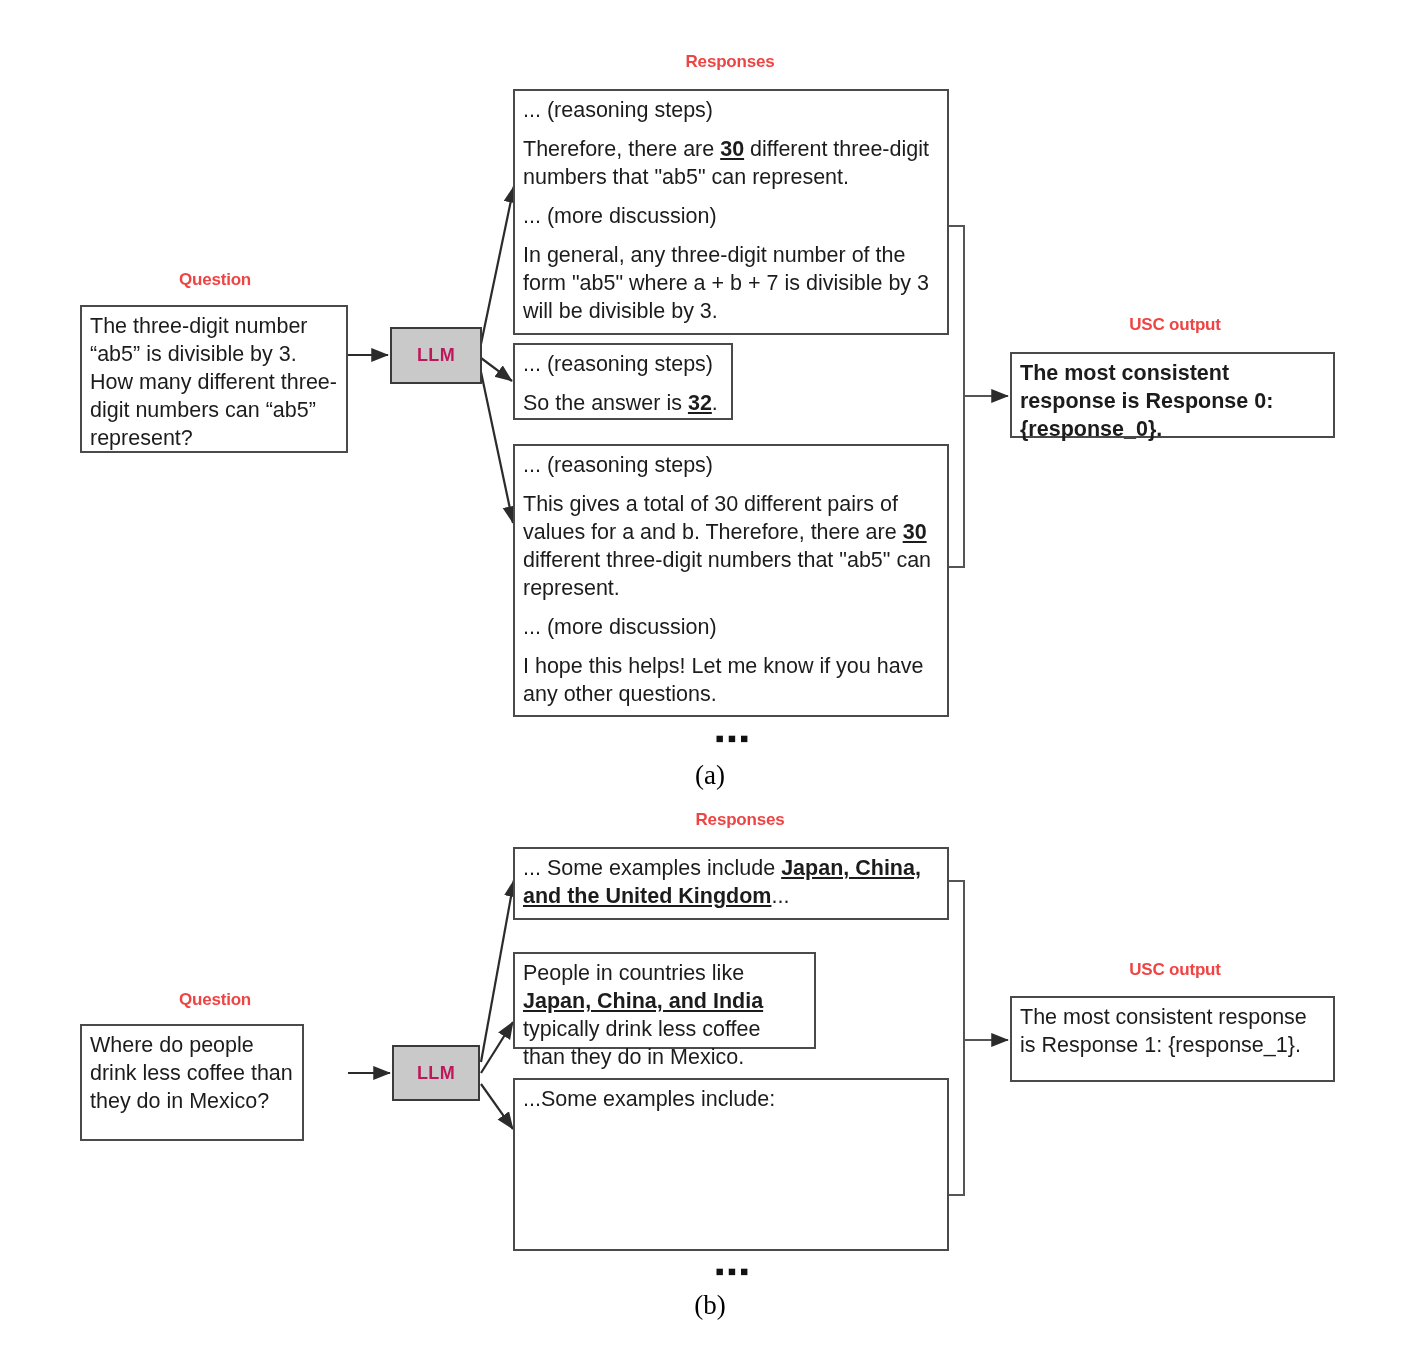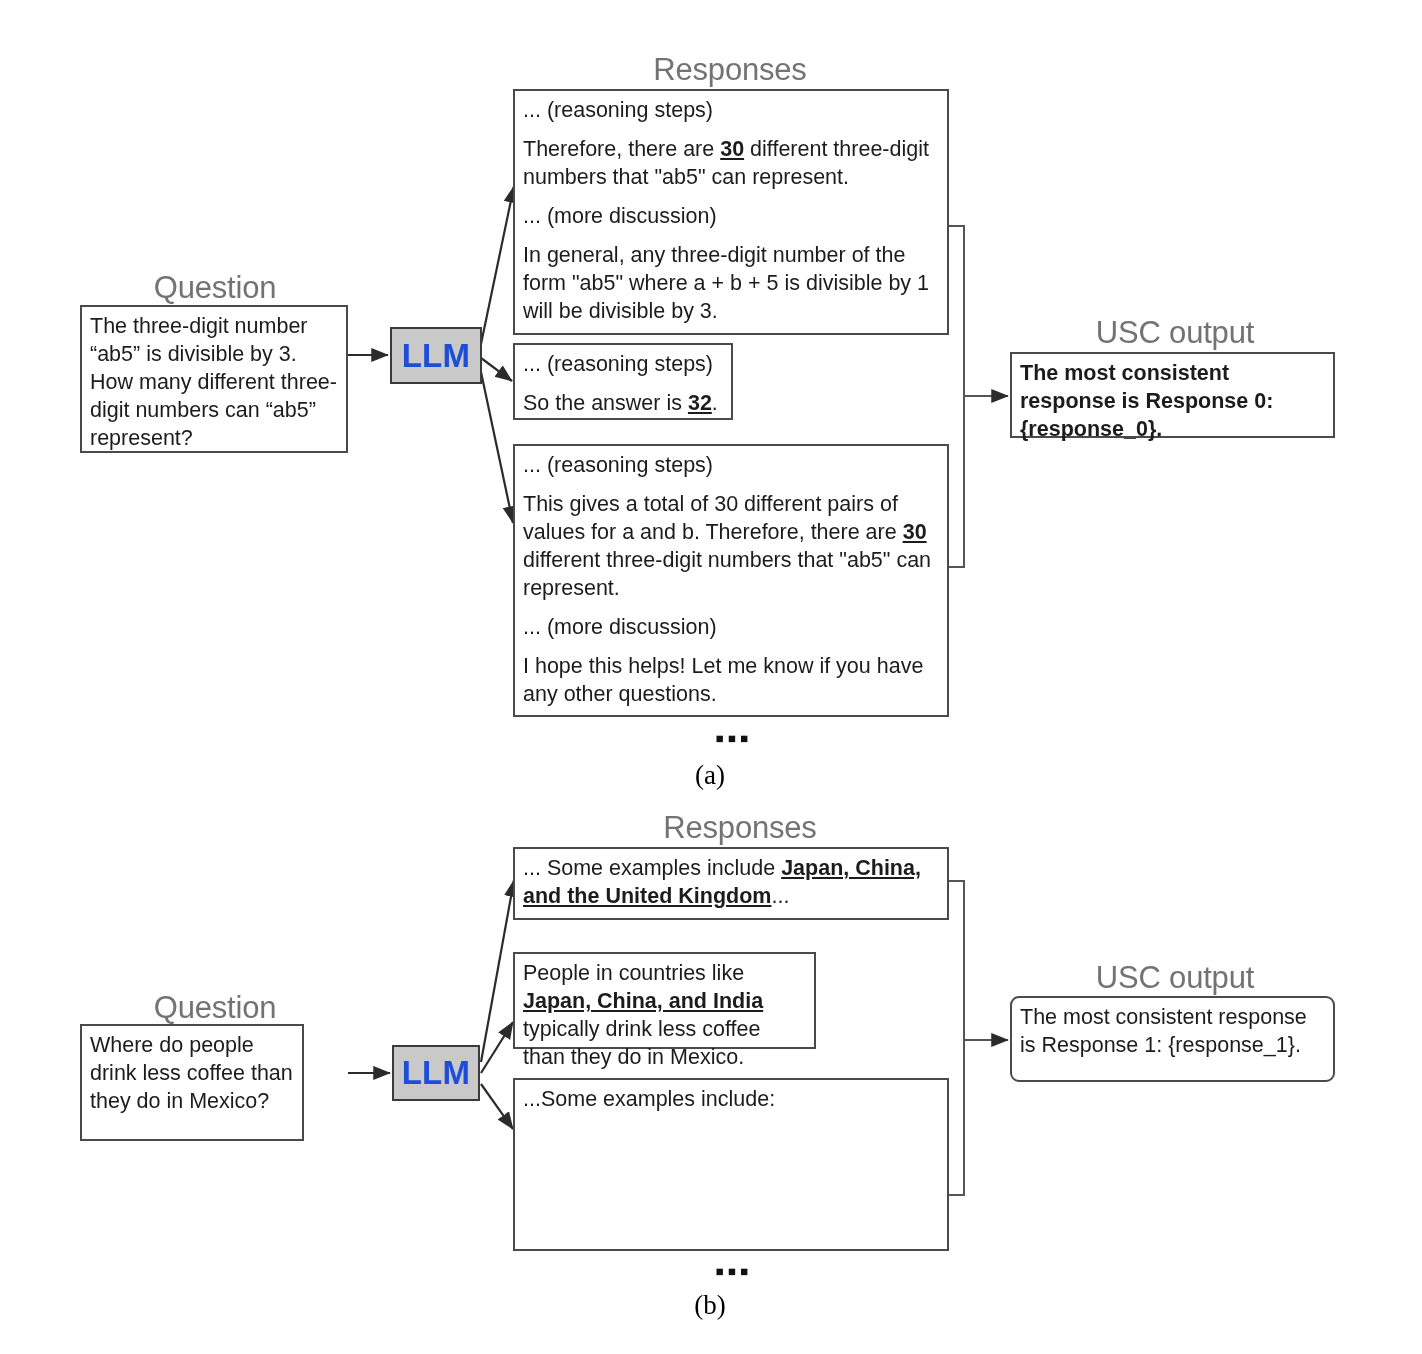--- a/index.html
+++ b/index.html
@@ -12,25 +12,25 @@
     height: 1354px;
     position: relative;
     font-family: "Liberation Sans", sans-serif;
     color: #1a1a1a;
     overflow: hidden;
   }
   .panel { position: absolute; left: 0; top: 0; width: 1422px; }
 
   .hdr {
     position: absolute;
-    font-weight: normal;
-    font-size: 31px;
+    font-weight: bold;
+    font-size: 17px;
     letter-spacing: -0.2px;
     text-align: center;
-    color: #737373;
+    color: #ef4444;
     white-space: nowrap;
   }
 
   .box {
     position: absolute;
     border: 2px solid #4a4a4a;
     background: #fff;
     box-sizing: border-box;
     font-size: 21.5px;
     line-height: 1.30;
@@ -40,25 +40,25 @@
   .box p { margin: 0 0 11px 0; }
   .box p:last-child { margin-bottom: 0; }
   .box u { text-decoration: underline; font-weight: bold; }
 
   .llm {
     position: absolute;
     background: #c9c9c9;
     border: 2px solid #3a3a3a;
     box-sizing: border-box;
     font-weight: bold;
-    font-size: 33px;
+    font-size: 18px;
     display: flex;
     align-items: center;
     justify-content: center;
-    color: #1d4ed8;
+    color: #be185d;
     letter-spacing: 0.3px;
   }
 
   .ellipsis {
     position: absolute;
     font-size: 26px;
     font-weight: bold;
     letter-spacing: 3px;
     line-height: 1;
     color: #111;
@@ -117,21 +117,21 @@
   <div class="box" style="left:80px; top:305px; width:268px; height:148px;">
     <p>The three-digit number “ab5” is divisible by 3. How many different three-digit numbers can “ab5” represent?</p>
   </div>
 
   <div class="llm" style="left:390px; top:327px; width:92px; height:57px;">LLM</div>
 
   <div class="box" style="left:513px; top:89px; width:436px; height:246px;">
     <p>... (reasoning steps)</p>
     <p>Therefore, there are <u>30</u> different three-digit numbers that "ab5" can represent.</p>
     <p>... (more discussion)</p>
-    <p>In general, any three-digit number of the form "ab5" where a + b + 5 is divisible by 1 will be divisible by 3.</p>
+    <p>In general, any three-digit number of the form "ab5" where a + b + 7 is divisible by 3 will be divisible by 3.</p>
   </div>
 
   <div class="box" style="left:513px; top:343px; width:220px; height:77px;">
     <p>... (reasoning steps)</p>
     <p>So the answer is <u>32</u>.</p>
   </div>
 
   <div class="box" style="left:513px; top:444px; width:436px; height:273px;">
     <p>... (reasoning steps)</p>
     <p>This gives a total of 30 different pairs of values for a and b. Therefore, there are <u>30</u> different three-digit numbers that "ab5" can represent.</p>
@@ -171,18 +171,18 @@
   </div>
 
   <div class="box" style="left:513px; top:1078px; width:436px; height:173px;">
     <p>...Some examples include:</p>
   </div>
 
   <div class="ellipsis" style="left:715px; top:1258px;">▪▪▪</div>
 
   <div class="hdr" style="left:1010px; top:960px; width:330px;">USC output</div>
 
-  <div class="box" style="left:1010px; top:996px; width:325px; height:86px;border-radius:9px;">
+  <div class="box" style="left:1010px; top:996px; width:325px; height:86px;">
     <p>The most consistent response is Response 1: {response_1}.</p>
   </div>
 
   <div class="caption" style="left:660px; top:1290px; width:100px;">(b)</div>
 </div>
 
 </body></html>

